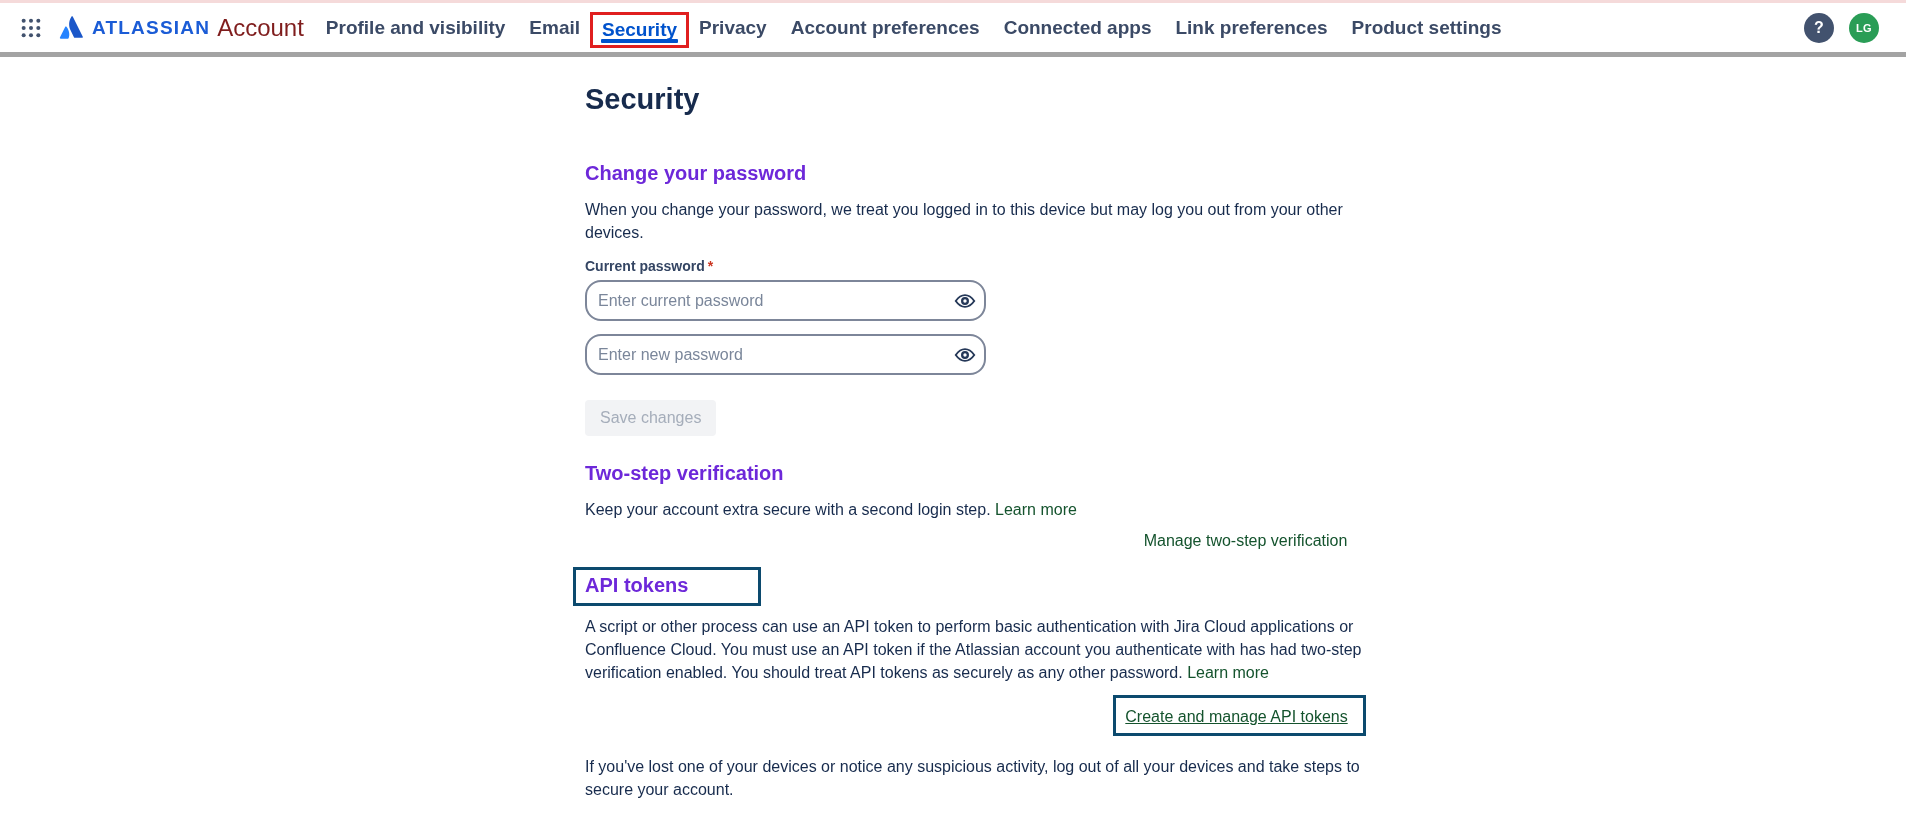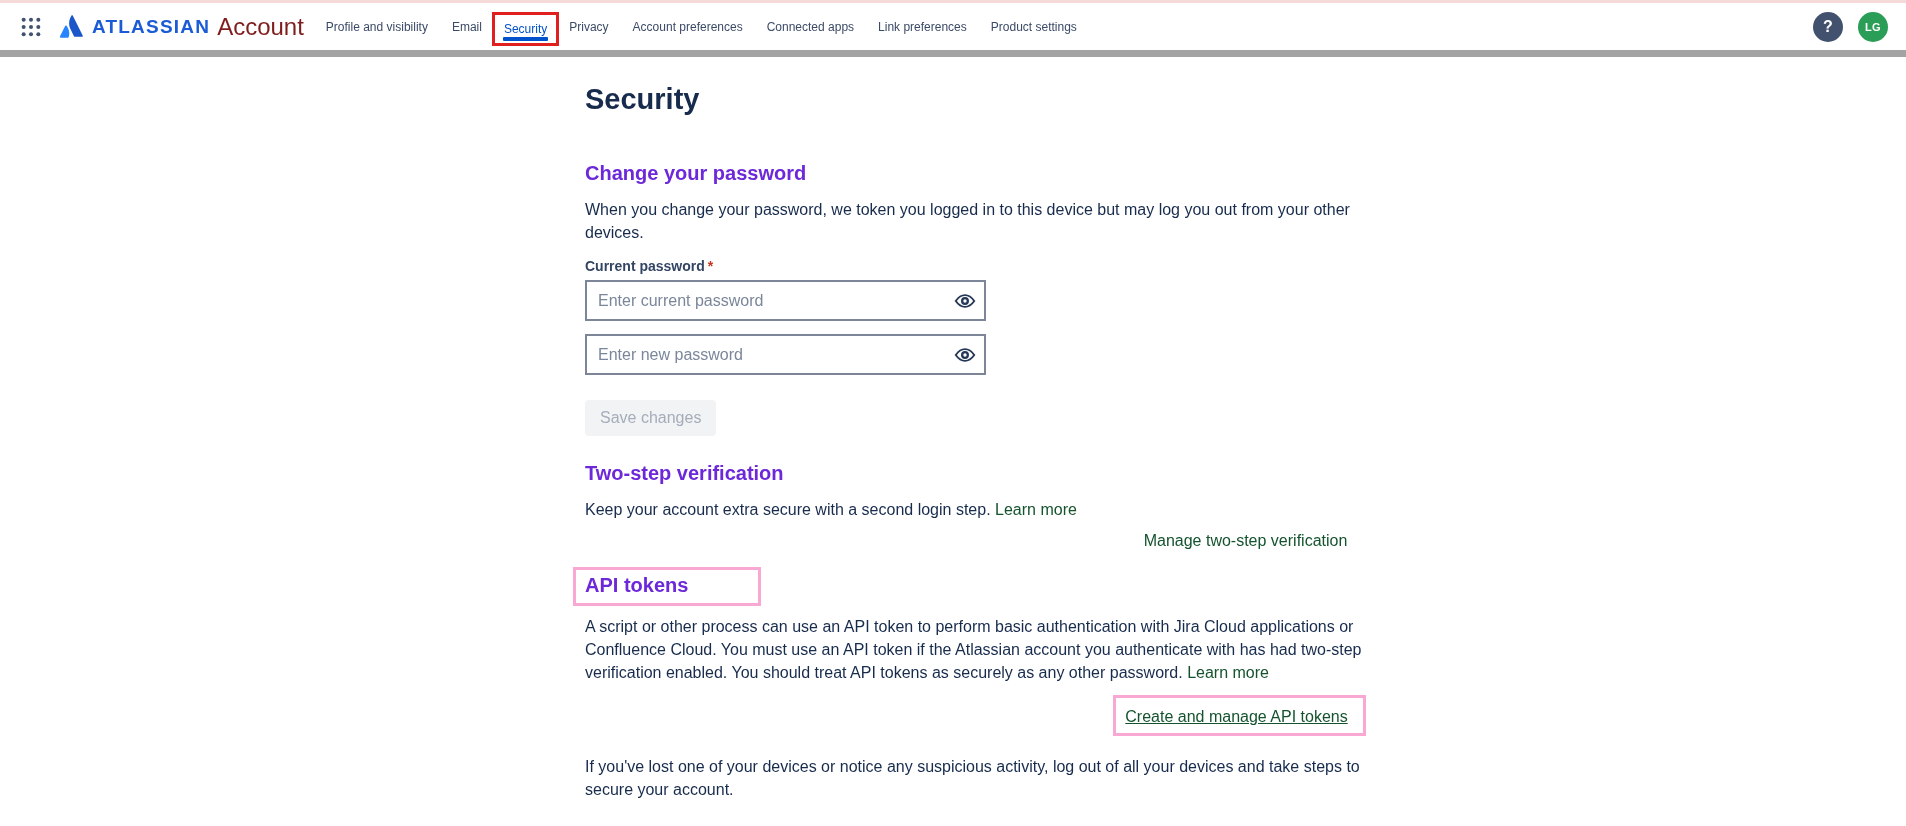--- a/index.html
+++ b/index.html
@@ -16,22 +16,22 @@
   .top-strip {
     width: 100%;
     height: 3px;
     background: #f5dada;
   }
   
   header {
     height: 54px;
     display: flex;
     align-items: center;
-    padding: 0 18px 0 14px;
-    border-bottom: 7px solid #a3a3a3;
+    padding: 0 27px 0 14px;
+    border-bottom: 5px solid #a3a3a3;
     background: #fff;
     box-sizing: border-box;
   }
   .app-switcher {
     background: none;
     border: none;
     padding: 6px;
     cursor: pointer;
     display: flex;
     align-items: center;
@@ -57,22 +57,22 @@
     margin-left: 7px;
   }
   nav.top-nav {
     display: flex;
     align-items: center;
     margin-left: 22px;
     height: 100%;
     column-gap: 24px;
   }
   .nav-link {
-    font-size: 12px;
-    font-weight: 400;
+    font-size: 19px;
+    font-weight: 700;
     color: #3b4a66;
     text-decoration: none;
     white-space: nowrap;
     cursor: pointer;
   }
   .nav-link.active { color: #0052CC; }
   .sec-wrap {
     position: relative;
     align-self: stretch;
     display: flex;
@@ -160,21 +160,21 @@
   .input-wrap {
     position: relative;
     width: 401px;
     margin-bottom: 13px;
   }
   .input-wrap input {
     width: 100%;
     height: 41px;
     box-sizing: border-box;
     border: 2px solid #7d8699;
-    border-radius: 0;
+    border-radius: 16px;
     padding: 0 44px 0 11px;
     font-size: 16px;
     font-family: "Liberation Sans", sans-serif;
     color: #172B4D;
     outline: none;
   }
   .input-wrap input::placeholder { color: #7A869A; opacity: 1; }
   .eye-btn {
     position: absolute;
     right: 6px;
@@ -198,21 +198,21 @@
     font-family: "Liberation Sans", sans-serif;
     padding: 9px 15px;
     cursor: default;
   }
   .section-change { margin-bottom: 26px; }
   .section-two-step { margin-bottom: 22px; }
   .section-api { margin-bottom: 19px; }
   .section-two-step p, .section-api p, .section-recent p { margin-bottom: 9px; }
   .link-row { margin: 0; padding: 2px 0; text-align: center; }
   
-  .ann { border: 3px solid #f9a8d4; }
+  .ann { border: 3px solid #0c4a6e; }
   .api-ann {
     display: inline-block;
     padding: 4px 70px 6px 9px;
     margin: -7px 0 -4px -12px;
   }
   .link-ann {
     display: inline-block;
     padding: 10px 15px 7px 9px;
     margin: -5px 0 -2px -12px;
   }
@@ -268,21 +268,21 @@
     <button class="help-btn">?</button>
     <div class="avatar">LG</div>
   </div>
 </header>
 
 <main>
   <h1 class="page-title">Security</h1>
 
   <section class="section-change">
     <h3>Change your password</h3>
-    <p>When you change your password, we token you logged in to this device but may log you out from your other devices.</p>
+    <p>When you change your password, we treat you logged in to this device but may log you out from your other devices.</p>
 
     <label class="field-label">
       <span>Current password</span><span class="req">*</span>
     </label>
     <div class="input-wrap">
       <input type="text" placeholder="Enter current password" style="">
       <button class="eye-btn">
         <svg width="22" height="22" viewBox="0 0 24 24" fill="none" stroke="#253858">
           <path d="M12 5.6C6.9 5.6 3.1 10.3 1.9 12c1.2 1.7 5 6.4 10.1 6.4s8.9-4.7 10.1-6.4C20.9 10.3 17.1 5.6 12 5.6z" stroke-width="2"></path>
           <circle cx="12" cy="12" r="3.1" stroke-width="2.5"></circle>

